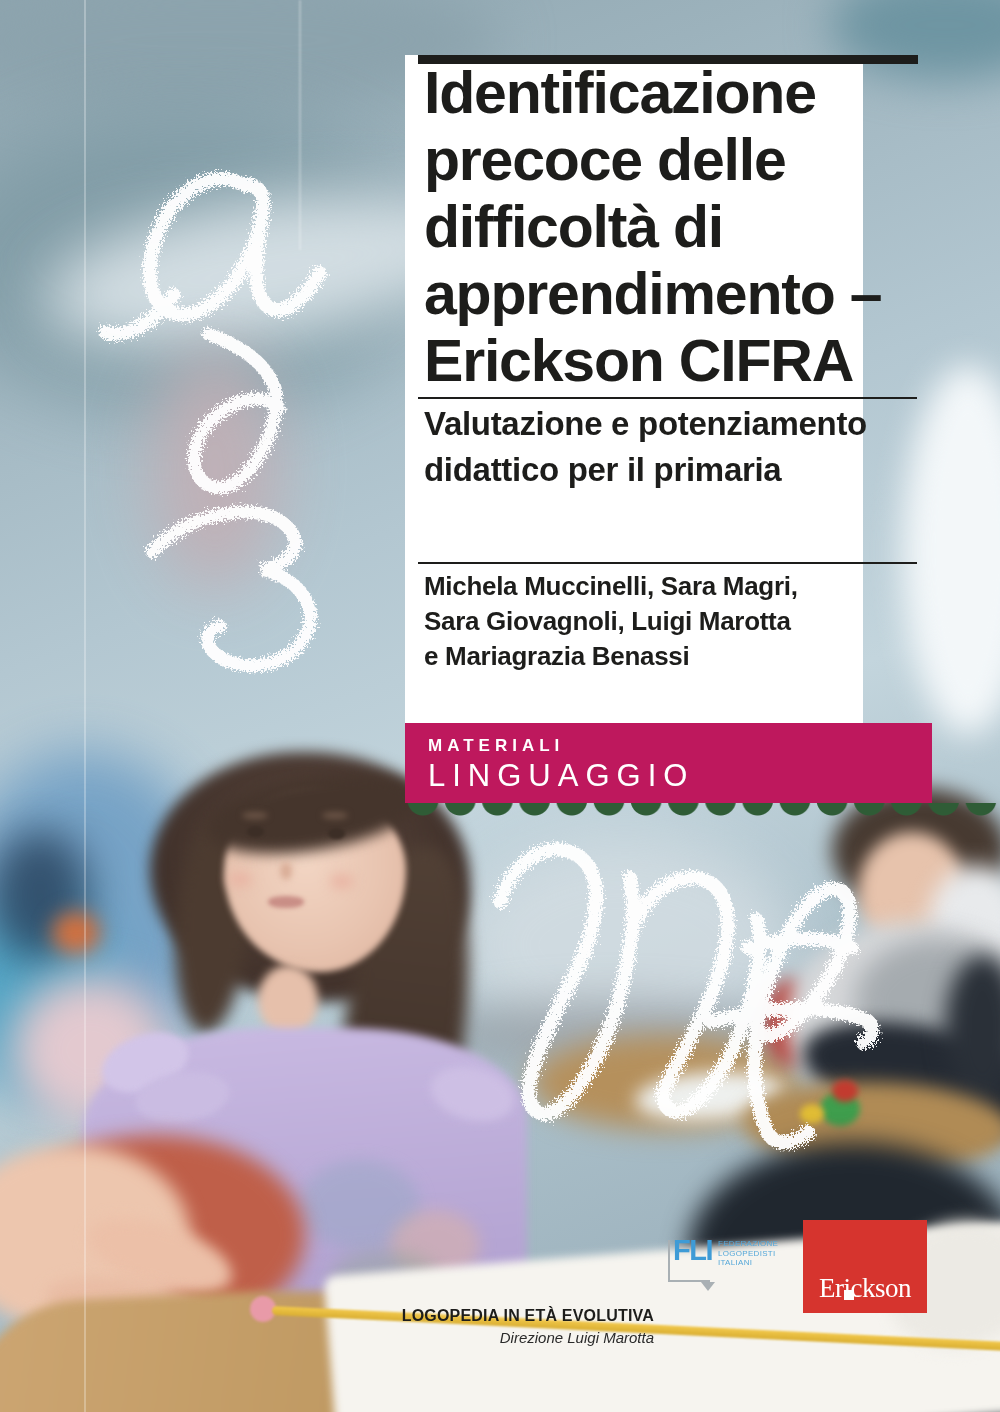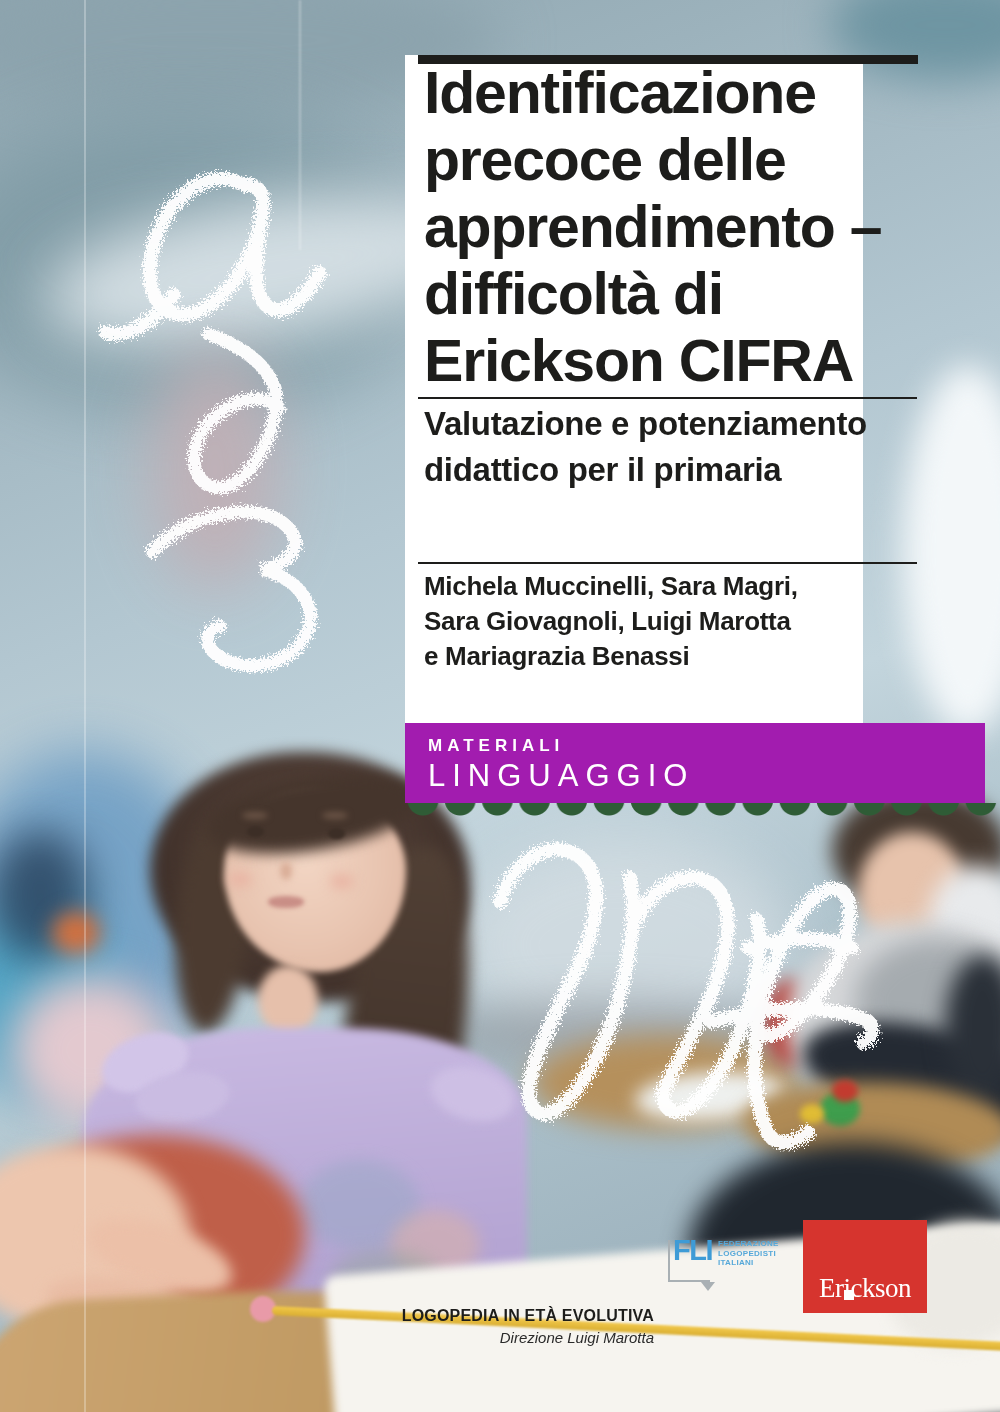--- a/index.html
+++ b/index.html
@@ -85,36 +85,36 @@
   .title-block{position:absolute;left:19px;top:5px;width:490px;color:#1d1d1b;
     font-size:59px;line-height:67px;font-weight:bold;letter-spacing:-1.2px;}
   .rule{position:absolute;left:13px;width:499px;height:2px;background:#1d1d1b;}
   .rule-1{top:342px;}
   .rule-2{top:507px;}
   .subtitle-block{position:absolute;left:19px;top:346px;width:490px;color:#1d1d1b;
     font-size:33px;line-height:45.5px;font-weight:bold;letter-spacing:-0.3px;}
   .authors-block{position:absolute;left:19px;top:514px;width:490px;color:#1d1d1b;
     font-size:26px;line-height:35px;font-weight:bold;letter-spacing:-0.3px;}
   
-  .series-band{position:absolute;left:405px;top:723px;width:580px;height:80px;background:#a21caf;z-index:6;}
+  .series-band{position:absolute;left:405px;top:723px;width:527px;height:80px;background:#be185d;z-index:6;}
   .band-cat{position:absolute;left:23px;top:13px;color:#ffffff;font-size:17px;font-weight:bold;letter-spacing:5px;}
   .band-sub{position:absolute;left:23px;top:35px;color:#ffffff;font-size:31px;font-weight:normal;letter-spacing:7px;}
   .scallops{position:absolute;left:405px;top:803px;width:595px;height:17px;z-index:6;
     background-image:radial-gradient(circle at 18px -3px,#2f5c36 15px,rgba(47,92,54,0) 16px);
     background-size:37.2px 17px;background-repeat:repeat-x;}
   
   .series-info{position:absolute;right:346px;top:1307px;text-align:right;z-index:7;color:#1d1d1b;}
   .series-name{font-size:16px;font-weight:bold;letter-spacing:0.2px;white-space:nowrap;}
   .series-dir{font-size:15px;font-style:italic;font-weight:normal;color:#2a2a2a;margin-top:4px;white-space:nowrap;}
   .fli{position:absolute;left:668px;top:1233px;width:110px;height:62px;z-index:7;}
   .fli-vline{position:absolute;left:0;top:7px;width:2px;height:40px;background:#a9b0b4;}
   .fli-acronym{position:absolute;left:5px;top:1px;font-size:29px;font-weight:bold;color:#3e9bd6;letter-spacing:-1.5px;}
   .fli-hline{position:absolute;left:0;top:47px;width:42px;height:2px;background:#a9b0b4;}
   .fli-tail{position:absolute;left:33px;top:49px;width:0;height:0;border-left:7px solid transparent;border-right:7px solid transparent;border-top:9px solid #a9b0b4;}
-  .fli-words{position:absolute;left:50px;top:6px;color:#56a8d9;font-size:8px;line-height:9.5px;font-weight:bold;letter-spacing:0.3px;}
+  .fli-words{position:absolute;left:50px;top:6px;color:#56a8d9;font-size:8px;line-height:9.5px;font-weight:normal;letter-spacing:0.3px;}
   .erickson{position:absolute;left:803px;top:1220px;width:124px;height:93px;background:#d6342e;z-index:7;}
   .erickson-name{position:absolute;left:0;right:0;bottom:9px;text-align:center;color:#ffffff;
     font-family:"Liberation Serif",serif;font-size:27px;letter-spacing:-0.5px;}
   .erickson-dot{position:absolute;left:41px;top:70px;width:10px;height:10px;background:#ffffff;}
 </style>
 </head>
 <body>
 
 <div class="cover">
 
@@ -214,22 +214,22 @@
         <path d="M 712 1022 C 760 1006 828 1004 866 1020 C 876 1025 874 1038 863 1043"></path>
       </g>
     </g>
   </svg>
 
   <div class="title-panel">
     <div class="panel-bar"></div>
     <div class="title-block">
       <div>Identificazione</div>
       <div>precoce delle</div>
+      <div>difficoltà di</div>
       <div>apprendimento –</div>
-      <div>difficoltà di</div>
       <div>Erickson CIFRA</div>
     </div>
     <div class="rule rule-1"></div>
     <div class="subtitle-block">
       <div>Valutazione e potenziamento</div>
       <div>didattico per il primaria</div>
     </div>
     <div class="rule rule-2"></div>
     <div class="authors-block">
       <div>Michela Muccinelli, Sara Magri,</div>

